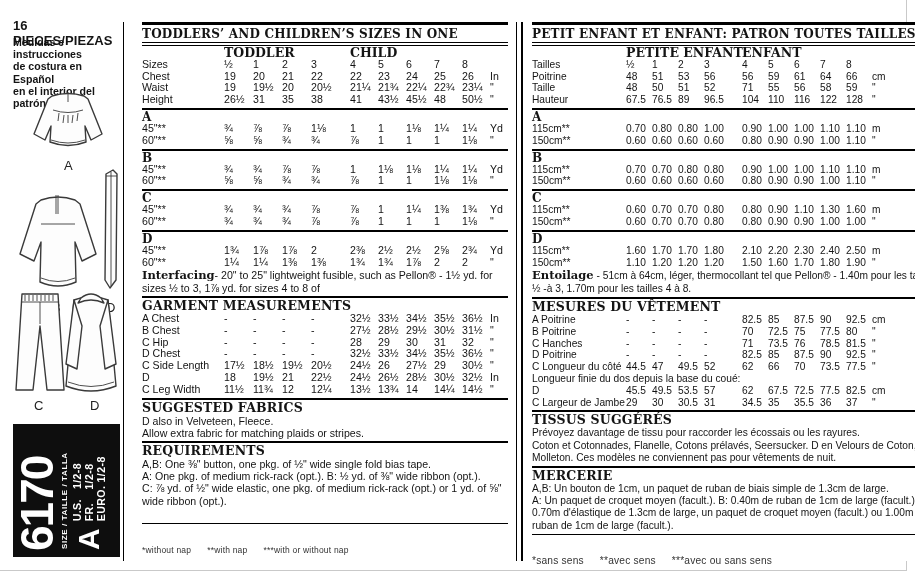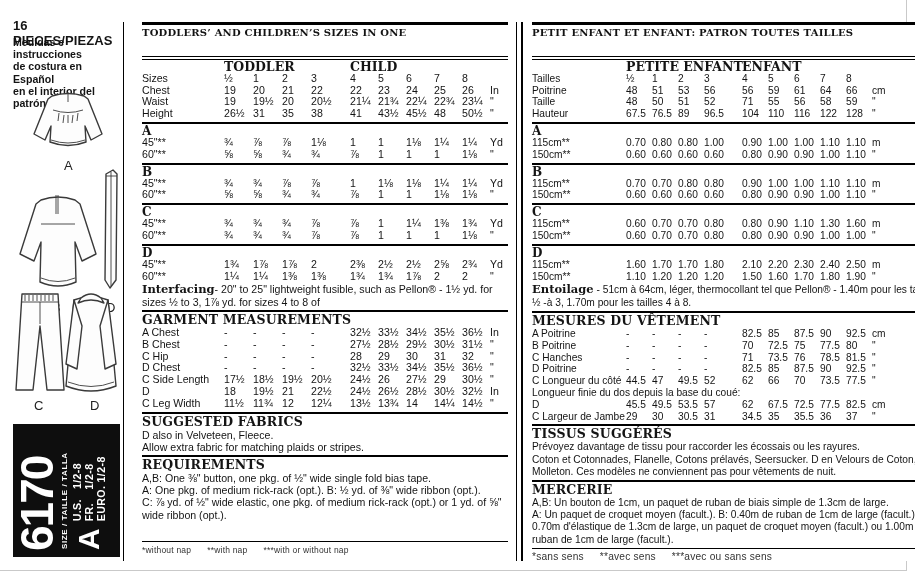--- a/index.html
+++ b/index.html
@@ -25,42 +25,42 @@
   .sb-words  { font-size:8px; font-weight:bold; letter-spacing:.6px; margin:1px 0 2px 2px; }
   .sb-bottom { display:flex; align-items:center; margin-left:1px; }
   .sb-letter { font-size:30px; font-weight:bold; line-height:28px; margin-right:7px; }
   .sb-lines div { font-size:8.5px; font-weight:bold; line-height:9.5px; letter-spacing:.4px; white-space:pre; }
 
   
   .panel { position:absolute; top:22px; height:539px; background:#fff; display:flex; flex-direction:column; }
   .panel-en { left:123px; width:394px; border-left:1.5px solid #000; border-right:1.5px solid #000; padding:0 8px 5px 18px; }
   .panel-fr { left:521px; width:432px; border-left:2.5px solid #000; border-right:1.5px solid #000; padding:0 8px 5px 9px; }
 
-  .panel-title { font-family:"DejaVu Serif", serif; font-weight:bold; font-size:10px; letter-spacing:.2px;
-                 border-top:3px solid #000; border-bottom:4px double #000; padding:2px 0 18px; }
+  .panel-title { font-family:"DejaVu Serif", serif; font-weight:bold; font-size:12px; letter-spacing:.2px;
+                 border-top:3px solid #000; border-bottom:4px double #000; padding:2px 0 1px; }
   .sect { border-bottom:2.2px solid #000; padding:1px 0 2px; }
   .sect:last-of-type { border-bottom:none; }
   .sect-head { font-family:"DejaVu Serif", serif; font-weight:bold; font-size:12.5px; letter-spacing:.2px; line-height:14px; }
   .letter { font-family:"DejaVu Serif", serif; font-weight:bold; font-size:12px; line-height:12px; }
 
   .mrow { display:grid; line-height:11.8px; font-size:10.6px; }
   .panel-en .mrow { grid-template-columns:82px repeat(4,29px) 10px repeat(5,28px) 1fr; }
   .panel-fr .mrow { grid-template-columns:94px repeat(4,26px) 12px repeat(5,26px) 1fr; font-size:10.2px; }
   .mrow span { white-space:nowrap; }
   .mrow .full { grid-column:1 / -1; }
   .grouphead span { font-family:"DejaVu Serif", serif; font-weight:bold; font-size:12.5px; }
   .g1 { grid-column:2 / 7; } .g2 { grid-column:7 / 12; }
 
   .para { font-size:10.6px; line-height:12.3px; margin-top:1px; }
   .para b { font-family:"DejaVu Serif", serif; font-size:11.5px; }
   .panel-fr .para { font-size:10.2px; }
   .lines div { font-size:10.6px; line-height:12.2px; }
   .panel-fr .lines div { font-size:10.2px; }
 
-  .footrule { margin-top:auto; border-top:1.2px solid #000; padding-top:2px; display:flex; gap:16px; }
+  .footrule { margin-top:auto; border-top:1.2px solid #000; padding-top:20px; display:flex; gap:16px; }
   .footrule div { font-size:8.5px; color:#333; letter-spacing:.2px; }
 </style>
 </head>
 <body>
 
 <div class="page">
 
   <div class="sidebar">
     <div class="pieces">
       <span>16</span>

